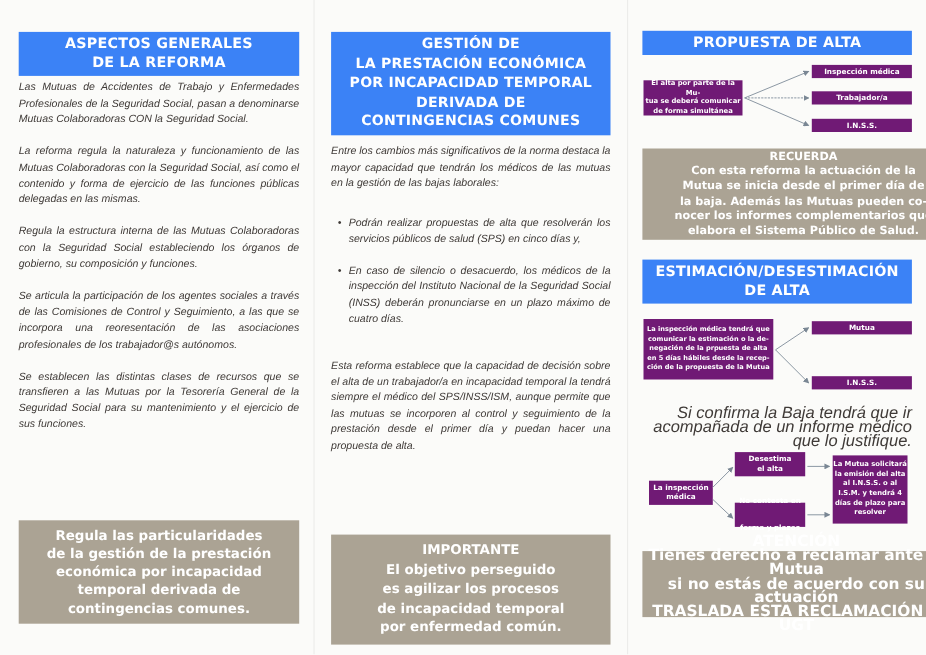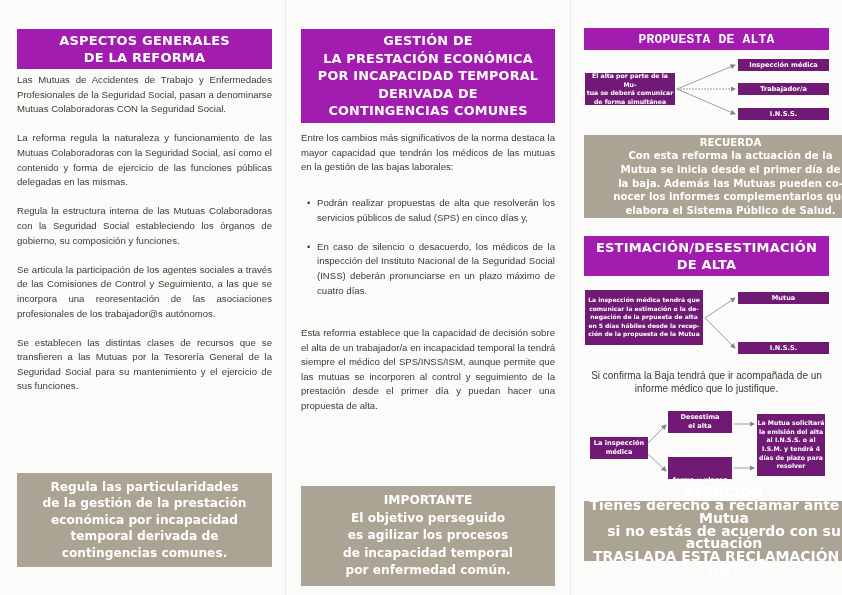--- a/index.html
+++ b/index.html
@@ -4,30 +4,30 @@
 <style>
   html, body { margin:0; padding:0; }
   body {
     width:842px; height:595px; position:relative; overflow:hidden;
     background:#fbfbf9;
     font-family:"Liberation Sans", sans-serif;
     color:#3a3532;
   }
   .fold { position:absolute; top:0; width:1px; height:595px; background:#ececea; }
   .hdr {
-    position:absolute; background:#a21caf; color:#fff;
+    position:absolute; background:#3b82f6; color:#fff;
     font-family:"DejaVu Sans", sans-serif; font-weight:bold;
     text-align:center; line-height:17px; font-size:13px; letter-spacing:0.2px;
     display:flex; flex-direction:column; justify-content:center;
   }
   .body-text {
     position:absolute; font-size:9.6px; line-height:14.6px; color:#3f3a37;
     text-align:justify;
   }
-  .body-text p { margin:0 0 14.6px 0; }
+  .body-text p { margin:0 0 14.6px 0;font-style:italic; }
   .grey {
     position:absolute; background:#aba394; color:#fff;
     font-family:"DejaVu Sans", sans-serif; font-weight:bold;
     text-align:center; display:flex; flex-direction:column; justify-content:center;
   }
   .box {
     position:absolute; background:#701a75; color:#fff; text-align:center;
     font-family:"DejaVu Sans", sans-serif; font-weight:bold;
     font-size:6.6px; line-height:9px; display:flex; align-items:center; justify-content:center;
   }
@@ -89,21 +89,21 @@
   <div class="grey" style="left:301px;top:466px;width:254px;height:100px;font-size:12.2px;line-height:17.5px;margin-top:20px;">
     <div>IMPORTANTE</div>
     <div>El objetivo perseguido</div>
     <div>es agilizar los procesos</div>
     <div>de incapacidad temporal</div>
     <div>por enfermedad común.</div>
   </div>
 </div>
 
 <div>
-  <div class="hdr" style="left:584px;top:28px;width:245px;height:22px;font-size:13px;font-family:Liberation Mono, monospace;">
+  <div class="hdr" style="left:584px;top:28px;width:245px;height:22px;font-size:13px;">
     <div>PROPUESTA DE ALTA</div>
   </div>
 
   <div class="box" style="left:585px;top:73px;width:90px;height:32px;flex-direction:column;font-size:6.2px;line-height:8.5px;">
     <div>El alta por parte de la Mu-</div>
     <div>tua se deberá comunicar</div>
     <div>de forma simultánea</div>
   </div>
   <div class="box" style="left:738px;top:59px;width:91px;height:12px;">
     <span>Inspección médica</span>
@@ -136,21 +136,21 @@
     <div>en 5 días hábiles desde la recep-</div>
     <div>ción de la propuesta de la Mutua</div>
   </div>
   <div class="box" style="left:738px;top:292px;width:91px;height:12px;">
     <span>Mutua</span>
   </div>
   <div class="box" style="left:738px;top:342px;width:91px;height:12px;">
     <span>I.N.S.S.</span>
   </div>
 
-  <div class="body-text" style="left:584px;top:370px;width:245px;font-size:10px;line-height:12.5px;text-align:center;">
+  <div class="body-text" style="left:584px;top:370px;width:245px;font-size:15px;line-height:12.5px;text-align:right;">
     <p>Si confirma la Baja tendrá que ir acompañada de un informe médico que lo justifique.</p>
   </div>
 
   <div class="box" style="left:590px;top:437px;width:58px;height:22px;flex-direction:column;">
     <div>La inspección</div>
     <div>médica</div>
   </div>
   <div class="box" style="left:668px;top:411px;width:64px;height:22px;flex-direction:column;">
     <div>Desestima</div>
     <div>el alta</div>

